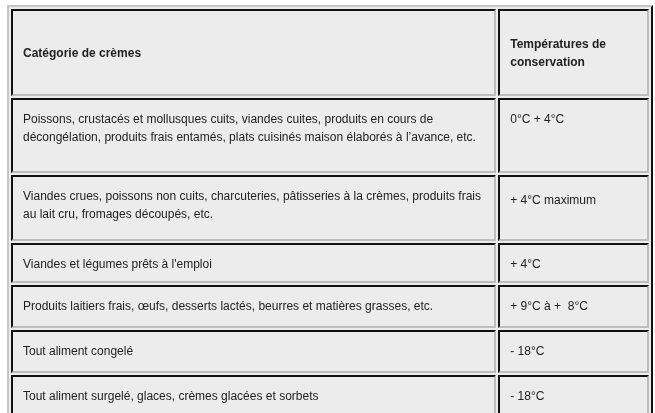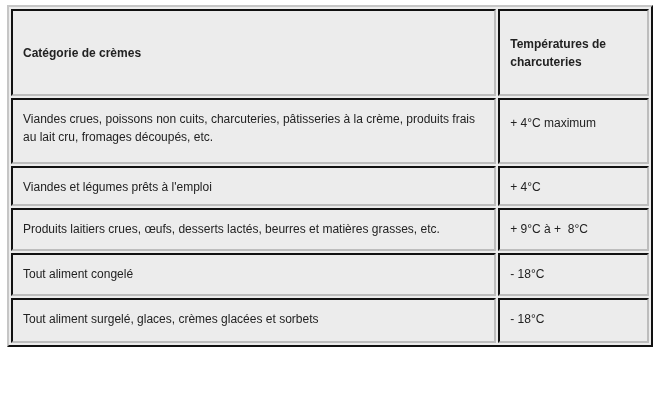--- a/index.html
+++ b/index.html
@@ -33,32 +33,36 @@
 <body>
 
 <table class="temps">
   <colgroup>
       <col class="c1">
       <col class="c2">
     </colgroup>
   <tbody>
       <tr class="h">
     <th>Catégorie de crèmes</th>
-    <th>Températures de charcuteries</th>
+    <th>Températures de conservation</th>
+  </tr>
+  <tr class="r1">
+    <td>Poissons, crustacés et mollusques cuits, viandes cuites, produits en cours de décongélation, produits frais entamés, plats cuisinés maison élaborés à l’avance, etc.</td>
+    <td class="mid">0°C + 4°C</td>
   </tr>
   <tr class="r2">
-    <td>Viandes crues, poissons non cuits, charcuteries, pâtisseries à la crème, produits frais au lait cru, fromages découpés, etc.</td>
+    <td>Viandes crues, poissons non cuits, charcuteries, pâtisseries à la crèmes, produits frais au lait cru, fromages découpés, etc.</td>
     <td class="mid" style="vertical-align:top;padding-top:14px;">+ 4°C maximum</td>
   </tr>
   <tr class="r3">
     <td>Viandes et légumes prêts à l'emploi</td>
     <td>+ 4°C</td>
   </tr>
   <tr class="r4">
-    <td>Produits laitiers crues, œufs, desserts lactés, beurres et matières grasses, etc.</td>
+    <td>Produits laitiers frais, œufs, desserts lactés, beurres et matières grasses, etc.</td>
     <td style="white-space:pre;">+ 9°C à +  8°C</td>
   </tr>
   <tr class="r5">
     <td>Tout aliment congelé</td>
     <td>- 18°C</td>
   </tr>
   <tr class="r6">
     <td>Tout aliment surgelé, glaces, crèmes glacées et sorbets</td>
     <td>- 18°C</td>
   </tr>

